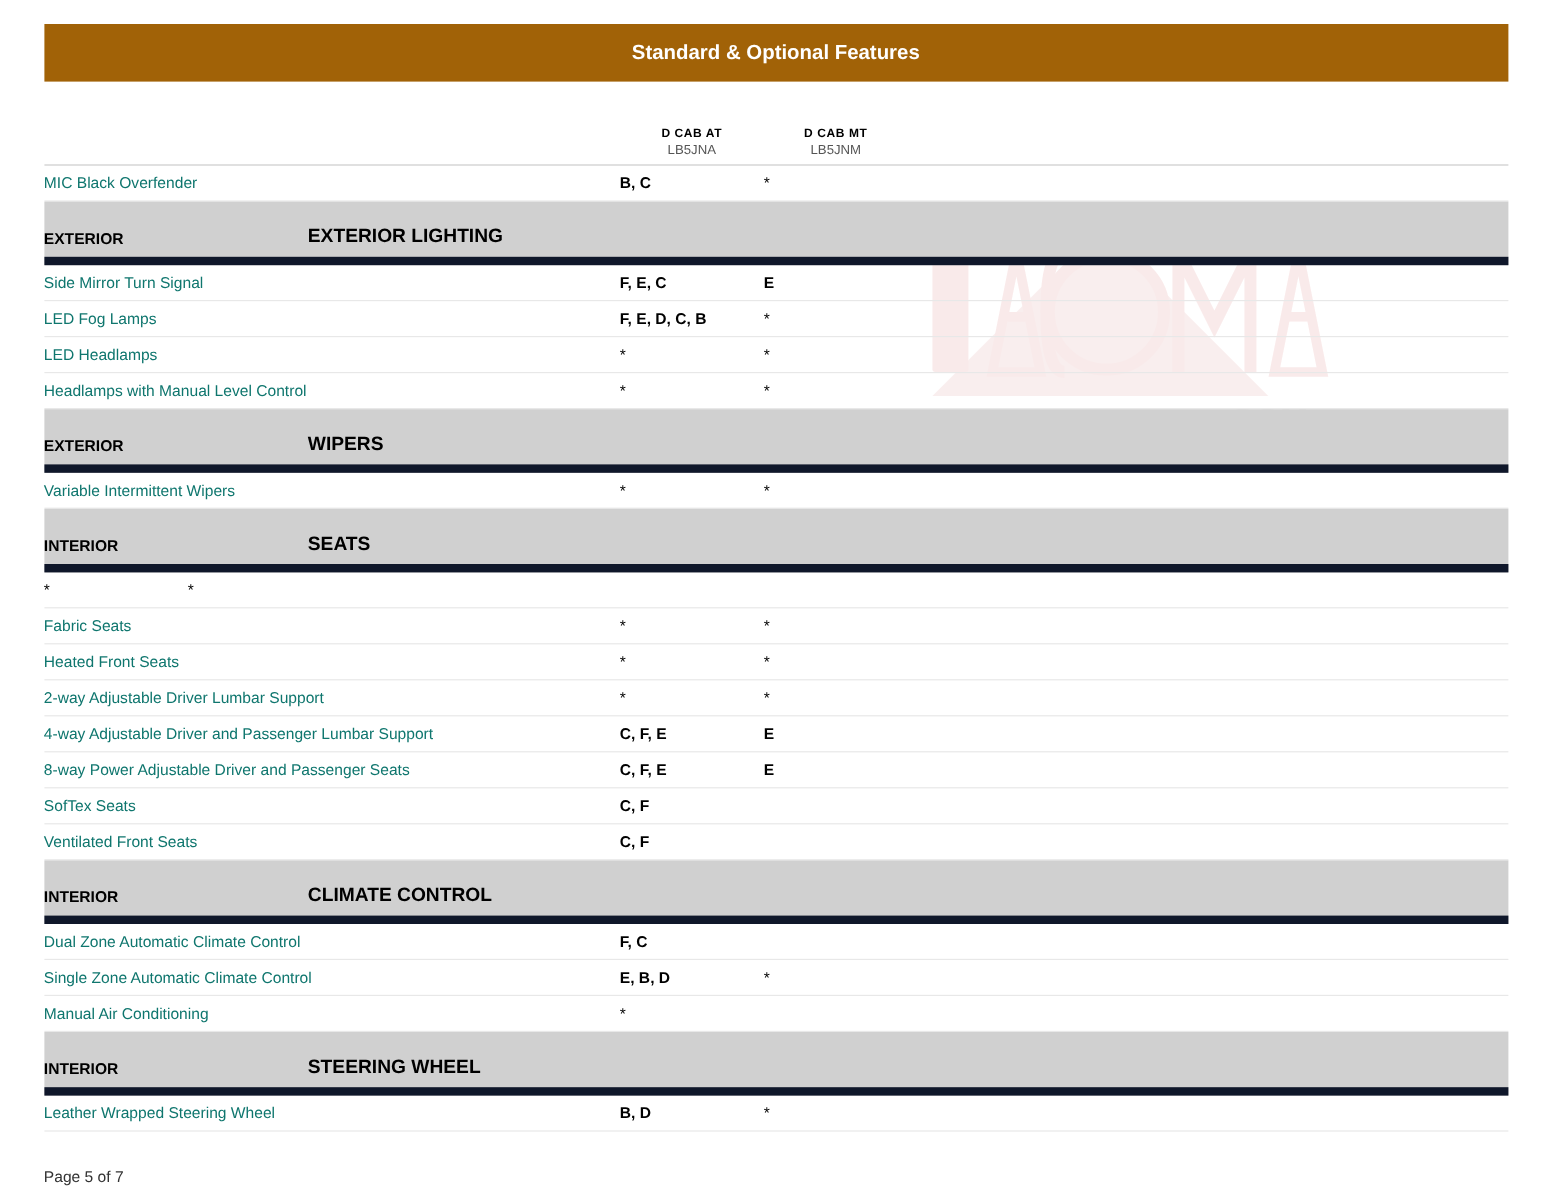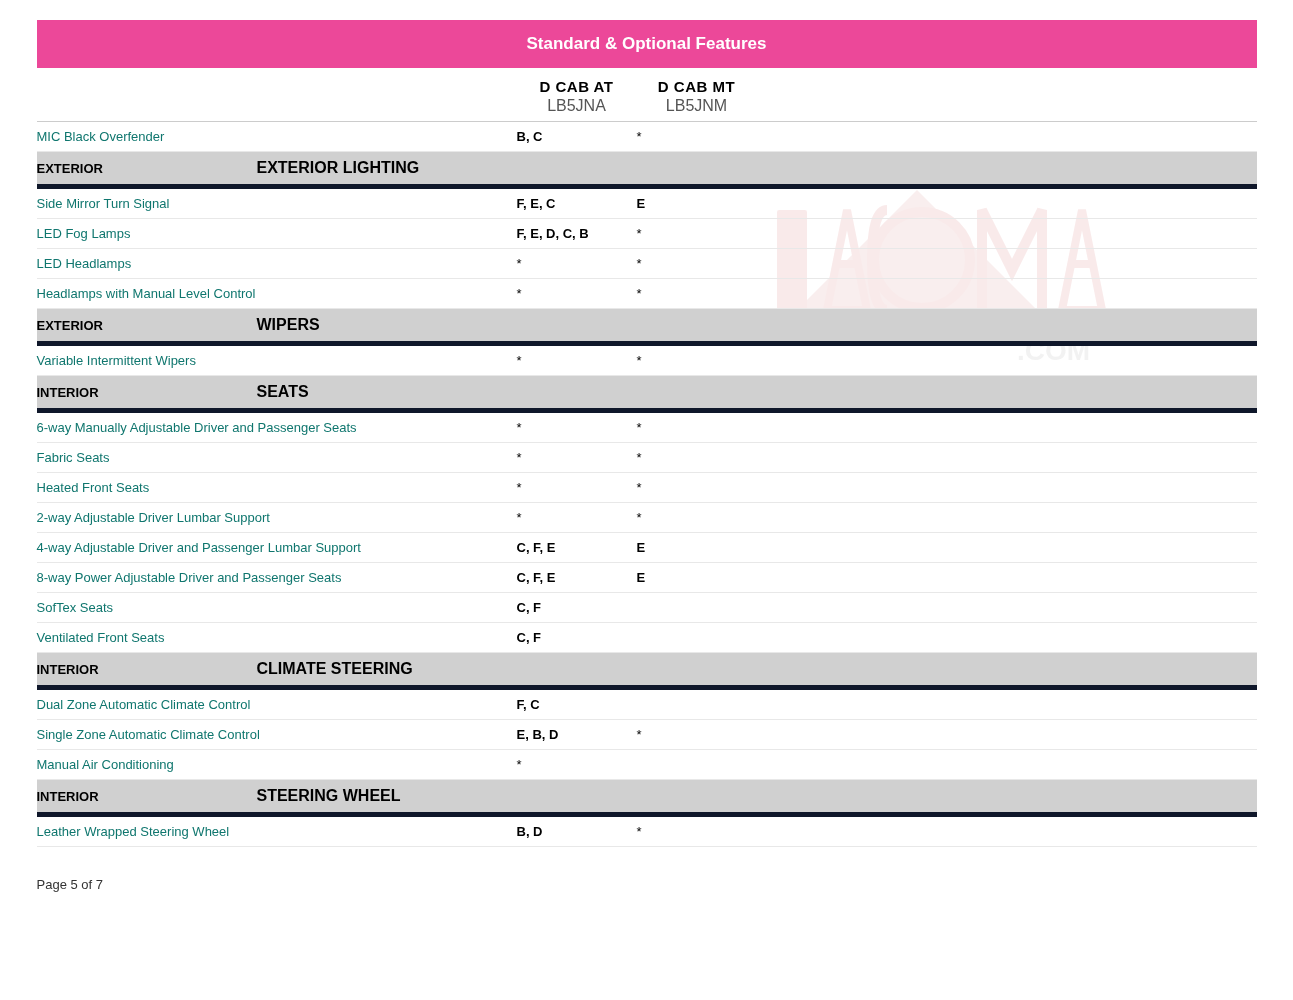--- a/index.html
+++ b/index.html
@@ -31,21 +31,21 @@
       z-index: 0;
     }
 
     .content {
       position: relative;
       z-index: 1;
     }
 
     
     .page-header {
-      background-color: #ec4899;
+      background-color: #a16207;
       color: #fff;
       text-align: center;
       padding: 14px 0;
       font-size: 17px;
       font-weight: bold;
       margin-bottom: 0;
     }
 
     
     .col-headers {
@@ -63,41 +63,42 @@
       flex-shrink: 0;
       text-align: center;
     }
     .col-dcabmt {
       width: 120px;
       flex-shrink: 0;
       text-align: center;
     }
 
     .col-header-label {
-      font-size: 15px;
+      font-size: 10px;
       font-weight: bold;
       text-transform: uppercase;
       letter-spacing: 0.5px;
       display: block;
       margin-bottom: 2px;
+      margin-top: 28px;
     }
     .col-header-code {
-      font-size: 16px;
+      font-size: 11px;
       color: #555;
       display: block;
       text-align: center;
     }
 
     
     .section-header {
       background-color: #d0d0d0;
       display: flex;
       align-items: center;
-      padding: 7px 0 7px 0;
-      border-bottom: 5px solid #0f172a;
+      padding: 21px 0 7px 0;
+      border-bottom: 7px solid #0f172a;
     }
     .section-category {
       width: 220px;
       font-weight: bold;
       font-size: 13px;
       flex-shrink: 0;
     }
     .section-subcategory {
       font-weight: bold;
       font-size: 16px;
@@ -221,21 +222,20 @@
         <div class="feature-row">
           <div class="feature-name">Variable Intermittent Wipers</div>
           <div class="feature-val star">*</div>
           <div class="feature-val star">*</div>
         </div>
         <div class="section-header">
           <div class="section-category" style="padding-left: 0px;">INTERIOR</div>
           <div class="section-subcategory">SEATS</div>
         </div>
         <div class="feature-row">
-          <div class="feature-name">6-way Manually Adjustable Driver and Passenger Seats</div>
           <div class="feature-val star">*</div>
           <div class="feature-val star">*</div>
         </div>
         <div class="feature-row">
           <div class="feature-name">Fabric Seats</div>
           <div class="feature-val star">*</div>
           <div class="feature-val star">*</div>
         </div>
         <div class="feature-row">
           <div class="feature-name">Heated Front Seats</div>
@@ -262,21 +262,21 @@
           <div class="feature-val">C, F</div>
           <div class="feature-val"></div>
         </div>
         <div class="feature-row">
           <div class="feature-name">Ventilated Front Seats</div>
           <div class="feature-val">C, F</div>
           <div class="feature-val"></div>
         </div>
         <div class="section-header">
           <div class="section-category" style="padding-left: 0px;">INTERIOR</div>
-          <div class="section-subcategory">CLIMATE STEERING</div>
+          <div class="section-subcategory">CLIMATE CONTROL</div>
         </div>
         <div class="feature-row">
           <div class="feature-name">Dual Zone Automatic Climate Control</div>
           <div class="feature-val">F, C</div>
           <div class="feature-val"></div>
         </div>
         <div class="feature-row">
           <div class="feature-name">Single Zone Automatic Climate Control</div>
           <div class="feature-val">E, B, D</div>
           <div class="feature-val star">*</div>

